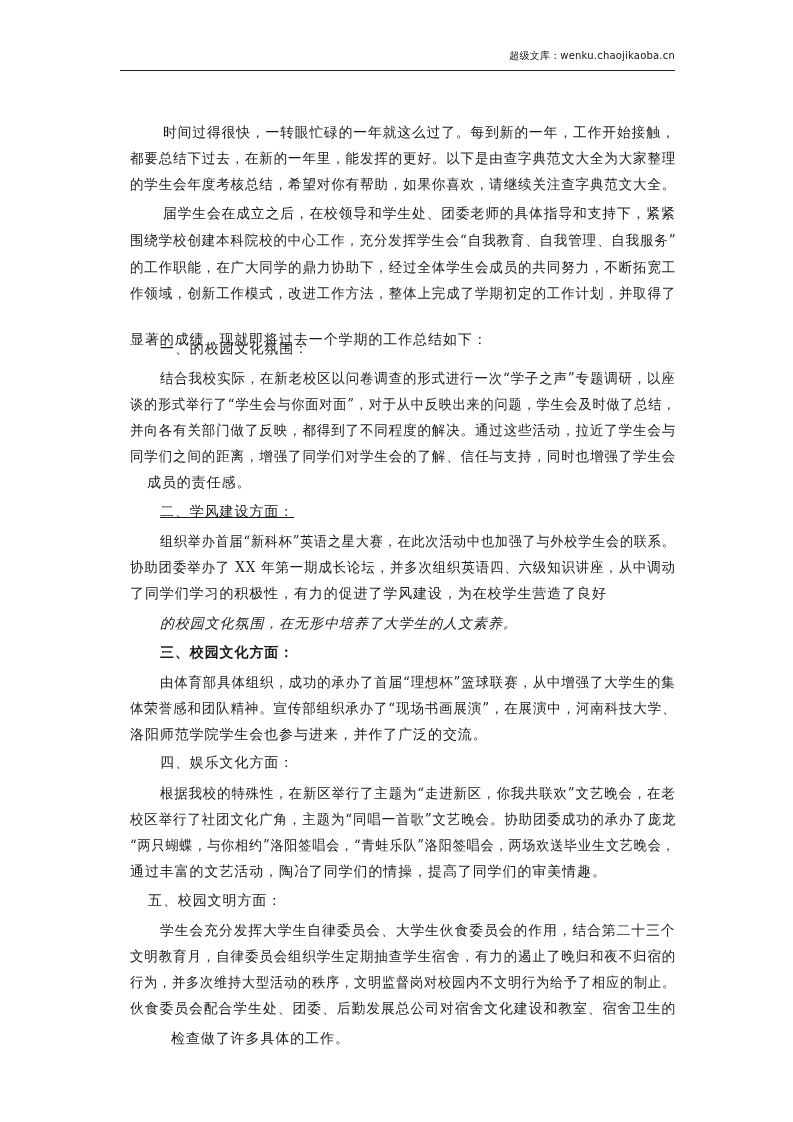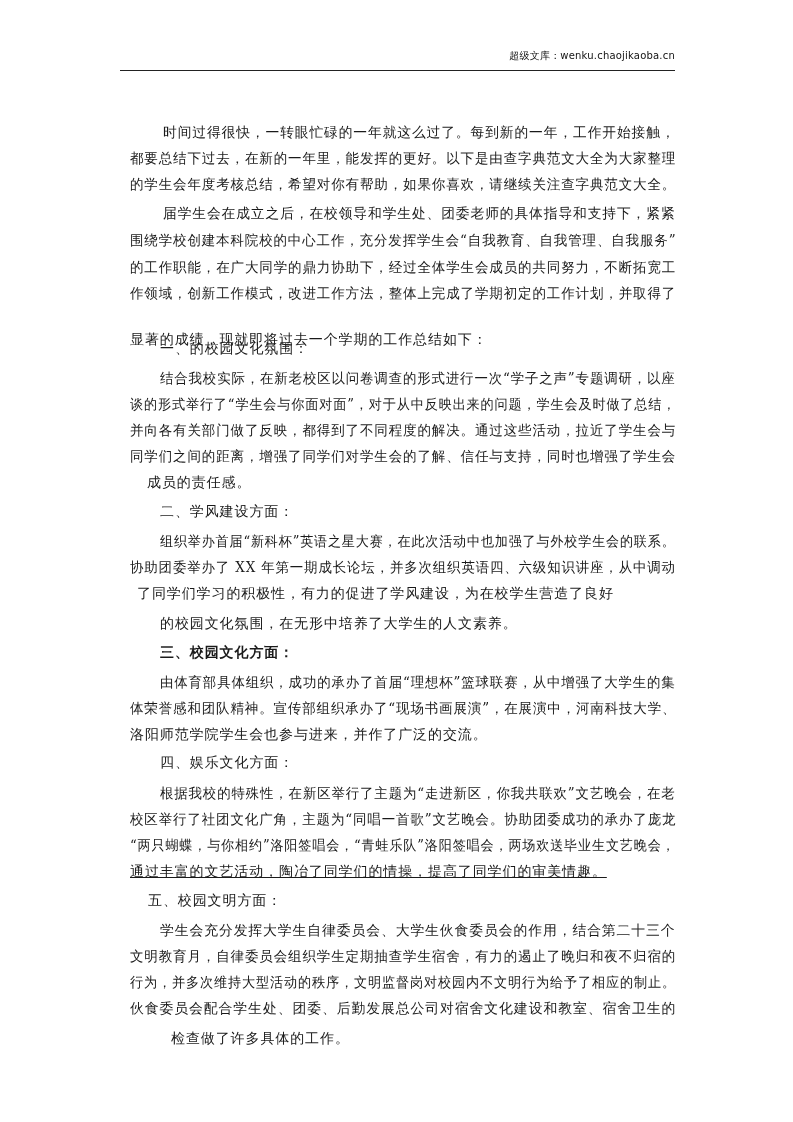--- a/index.html
+++ b/index.html
@@ -26,33 +26,33 @@
     <div class="line" style="left: 130px; top: 232px; transform-origin: 0px 0px; transform: scaleX(0.963);">围绕学校创建本科院校的中心工作，充分发挥学生会“自我教育、自我管理、自我服务”</div>
     <div class="line" style="left: 130px; top: 259px; transform-origin: 0px 0px; transform: scaleX(0.9647);">的工作职能，在广大同学的鼎力协助下，经过全体学生会成员的共同努力，不断拓宽工</div>
     <div class="line" style="left: 130px; top: 285px; transform-origin: 0px 0px; transform: scaleX(0.9647);">作领域，创新工作模式，改进工作方法，整体上完成了学期初定的工作计划，并取得了</div>
     <div class="line" style="left: 130px; top: 323px; margin-top: 8px;">显著的成绩，现就即将过去一个学期的工作总结如下：</div>
     <div class="line" style="left: 160px; top: 340px;">一、的校园文化氛围：</div>
     <div class="line" style="left: 160px; top: 370px; transform-origin: 0px 0px; transform: scaleX(0.9591);">结合我校实际，在新老校区以问卷调查的形式进行一次“学子之声”专题调研，以座</div>
     <div class="line" style="left: 130px; top: 396px; transform-origin: 0px 0px; transform: scaleX(0.9381);">谈的形式举行了“学生会与你面对面”，对于从中反映出来的问题，学生会及时做了总结，</div>
     <div class="line" style="left: 130px; top: 422px; transform-origin: 0px 0px; transform: scaleX(0.9647);">并向各有关部门做了反映，都得到了不同程度的解决。通过这些活动，拉近了学生会与</div>
     <div class="line" style="left: 130px; top: 448px; transform-origin: 0px 0px; transform: scaleX(0.9647);">同学们之间的距离，增强了同学们对学生会的了解、信任与支持，同时也增强了学生会</div>
     <div class="line" style="left: 147px; top: 474px;">成员的责任感。</div>
-    <div class="line" style="left: 160px; top: 503px;">二、学风建设方面：</div>
+    <div class="line" style="left: 160px; top: 503px; text-decoration: underline;">二、学风建设方面：</div>
     <div class="line" style="left: 160px; top: 533px; transform-origin: 0px 0px; transform: scaleX(0.9331);">组织举办首届“新科杯”英语之星大赛，在此次活动中也加强了与外校学生会的联系。</div>
     <div class="line" style="left: 130px; top: 559px; transform-origin: 0px 0px; transform: scaleX(0.9596);">协助团委举办了 XX 年第一期成长论坛，并多次组织英语四、六级知识讲座，从中调动</div>
-    <div class="line" style="left: 130px; top: 585px; margin-left: 7px;">了同学们学习的积极性，有力的促进了学风建设，为在校学生营造了良好</div>
-    <div class="line" style="left: 160px; top: 615px;">的校园文化氛围，在无形中培养了大学生的人文素养。</div>
+    <div class="line" style="left: 130px; top: 585px;">了同学们学习的积极性，有力的促进了学风建设，为在校学生营造了良好</div>
+    <div class="line" style="left: 160px; top: 615px; font-style: italic;">的校园文化氛围，在无形中培养了大学生的人文素养。</div>
     <div class="line" style="left: 160px; top: 644px; font-weight: bold;">三、校园文化方面：</div>
     <div class="line" style="left: 160px; top: 674px; transform-origin: 0px 0px; transform: scaleX(0.9591);">由体育部具体组织，成功的承办了首届“理想杯”篮球联赛，从中增强了大学生的集</div>
     <div class="line" style="left: 130px; top: 700px; transform-origin: 0px 0px; transform: scaleX(0.963);">体荣誉感和团队精神。宣传部组织承办了“现场书画展演”，在展演中，河南科技大学、</div>
     <div class="line" style="left: 130px; top: 726px;">洛阳师范学院学生会也参与进来，并作了广泛的交流。</div>
     <div class="line" style="left: 160px; top: 755px; font-family: Liberation Mono, monospace;">四、娱乐文化方面：</div>
     <div class="line" style="left: 160px; top: 785px; transform-origin: 0px 0px; transform: scaleX(0.9591);">根据我校的特殊性，在新区举行了主题为“走进新区，你我共联欢”文艺晚会，在老</div>
     <div class="line" style="left: 130px; top: 811px; transform-origin: 0px 0px; transform: scaleX(0.963);">校区举行了社团文化广角，主题为“同唱一首歌”文艺晚会。协助团委成功的承办了庞龙</div>
     <div class="line" style="left: 130px; top: 837px; transform-origin: 0px 0px; transform: scaleX(0.9349);">“两只蝴蝶，与你相约”洛阳签唱会，“青蛙乐队”洛阳签唱会，两场欢送毕业生文艺晚会，</div>
-    <div class="line" style="left: 130px; top: 863px; text-decoration: underline;">通过丰富的文艺活动，陶冶了同学们的情操，提高了同学们的审美情趣。</div>
+    <div class="line" style="left: 130px; top: 863px;">通过丰富的文艺活动，陶冶了同学们的情操，提高了同学们的审美情趣。</div>
     <div class="line" style="left: 148px; top: 892px;">五、校园文明方面：</div>
     <div class="line" style="left: 160px; top: 922px; transform-origin: 0px 0px; transform: scaleX(0.9885);">学生会充分发挥大学生自律委员会、大学生伙食委员会的作用，结合第二十三个</div>
     <div class="line" style="left: 130px; top: 948px; transform-origin: 0px 0px; transform: scaleX(0.9647);">文明教育月，自律委员会组织学生定期抽查学生宿舍，有力的遏止了晚归和夜不归宿的</div>
     <div class="line" style="left: 130px; top: 974px; transform-origin: 0px 0px; transform: scaleX(0.9398);">行为，并多次维持大型活动的秩序，文明监督岗对校园内不文明行为给予了相应的制止。</div>
     <div class="line" style="left: 130px; top: 1000px; transform-origin: 0px 0px; transform: scaleX(0.9909);">伙食委员会配合学生处、团委、后勤发展总公司对宿舍文化建设和教室、宿舍卫生的</div>
     <div class="line" style="left: 171px; top: 1030px;">检查做了许多具体的工作。</div>
   </div>
 
 </body></html>

